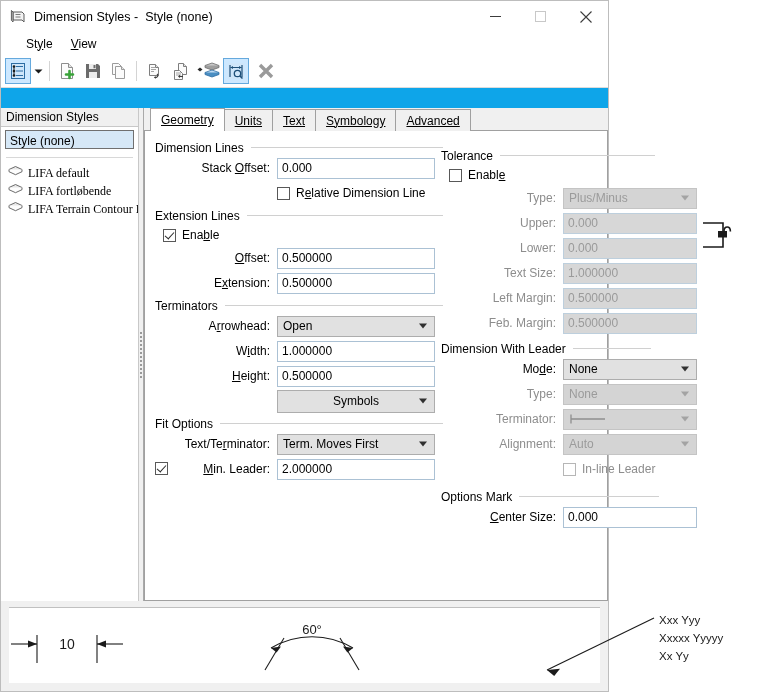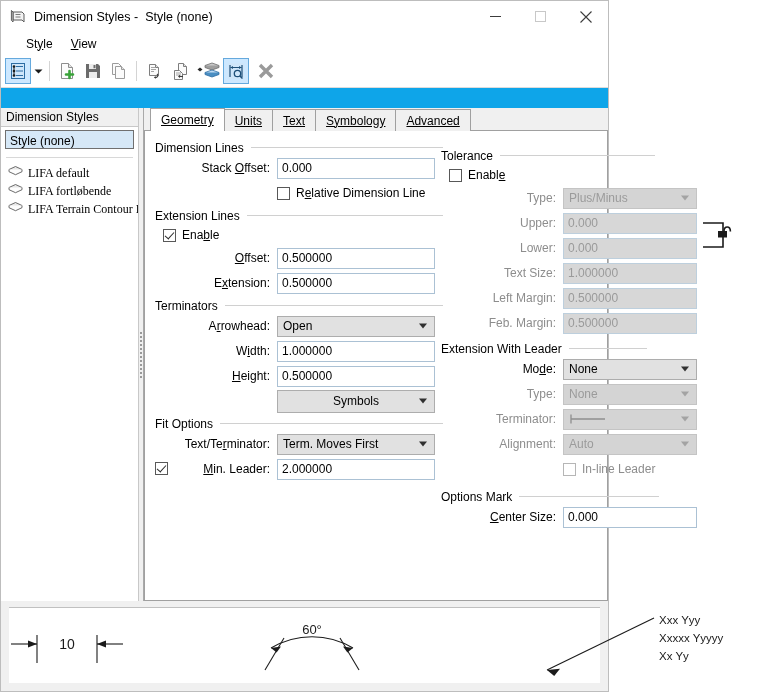--- a/index.html
+++ b/index.html
@@ -674,21 +674,21 @@
               <input class="txt dis" type="text" value="0.500000" style="">
             </div>
             <div class="row">
               <span class="lbl dis">Feb. Margin:</span>
               <input class="txt dis" type="text" value="0.500000" style="">
             </div>
           </div>
 
           <div class="group" style="margin-top:5px;">
             <div class="group-title short">
-              <span class="gt-label">Extension With Leader</span>
+              <span class="gt-label">Dimension With Leader</span>
               <span class="gt-rule" style="width:78px;"></span>
             </div>
             <div class="row">
               <span class="lbl">Mo<u>d</u>e:</span>
               <div class="ddl">
                 <span>None</span>
                 <span class="caret"></span>
               </div>
             </div>
             <div class="row">

